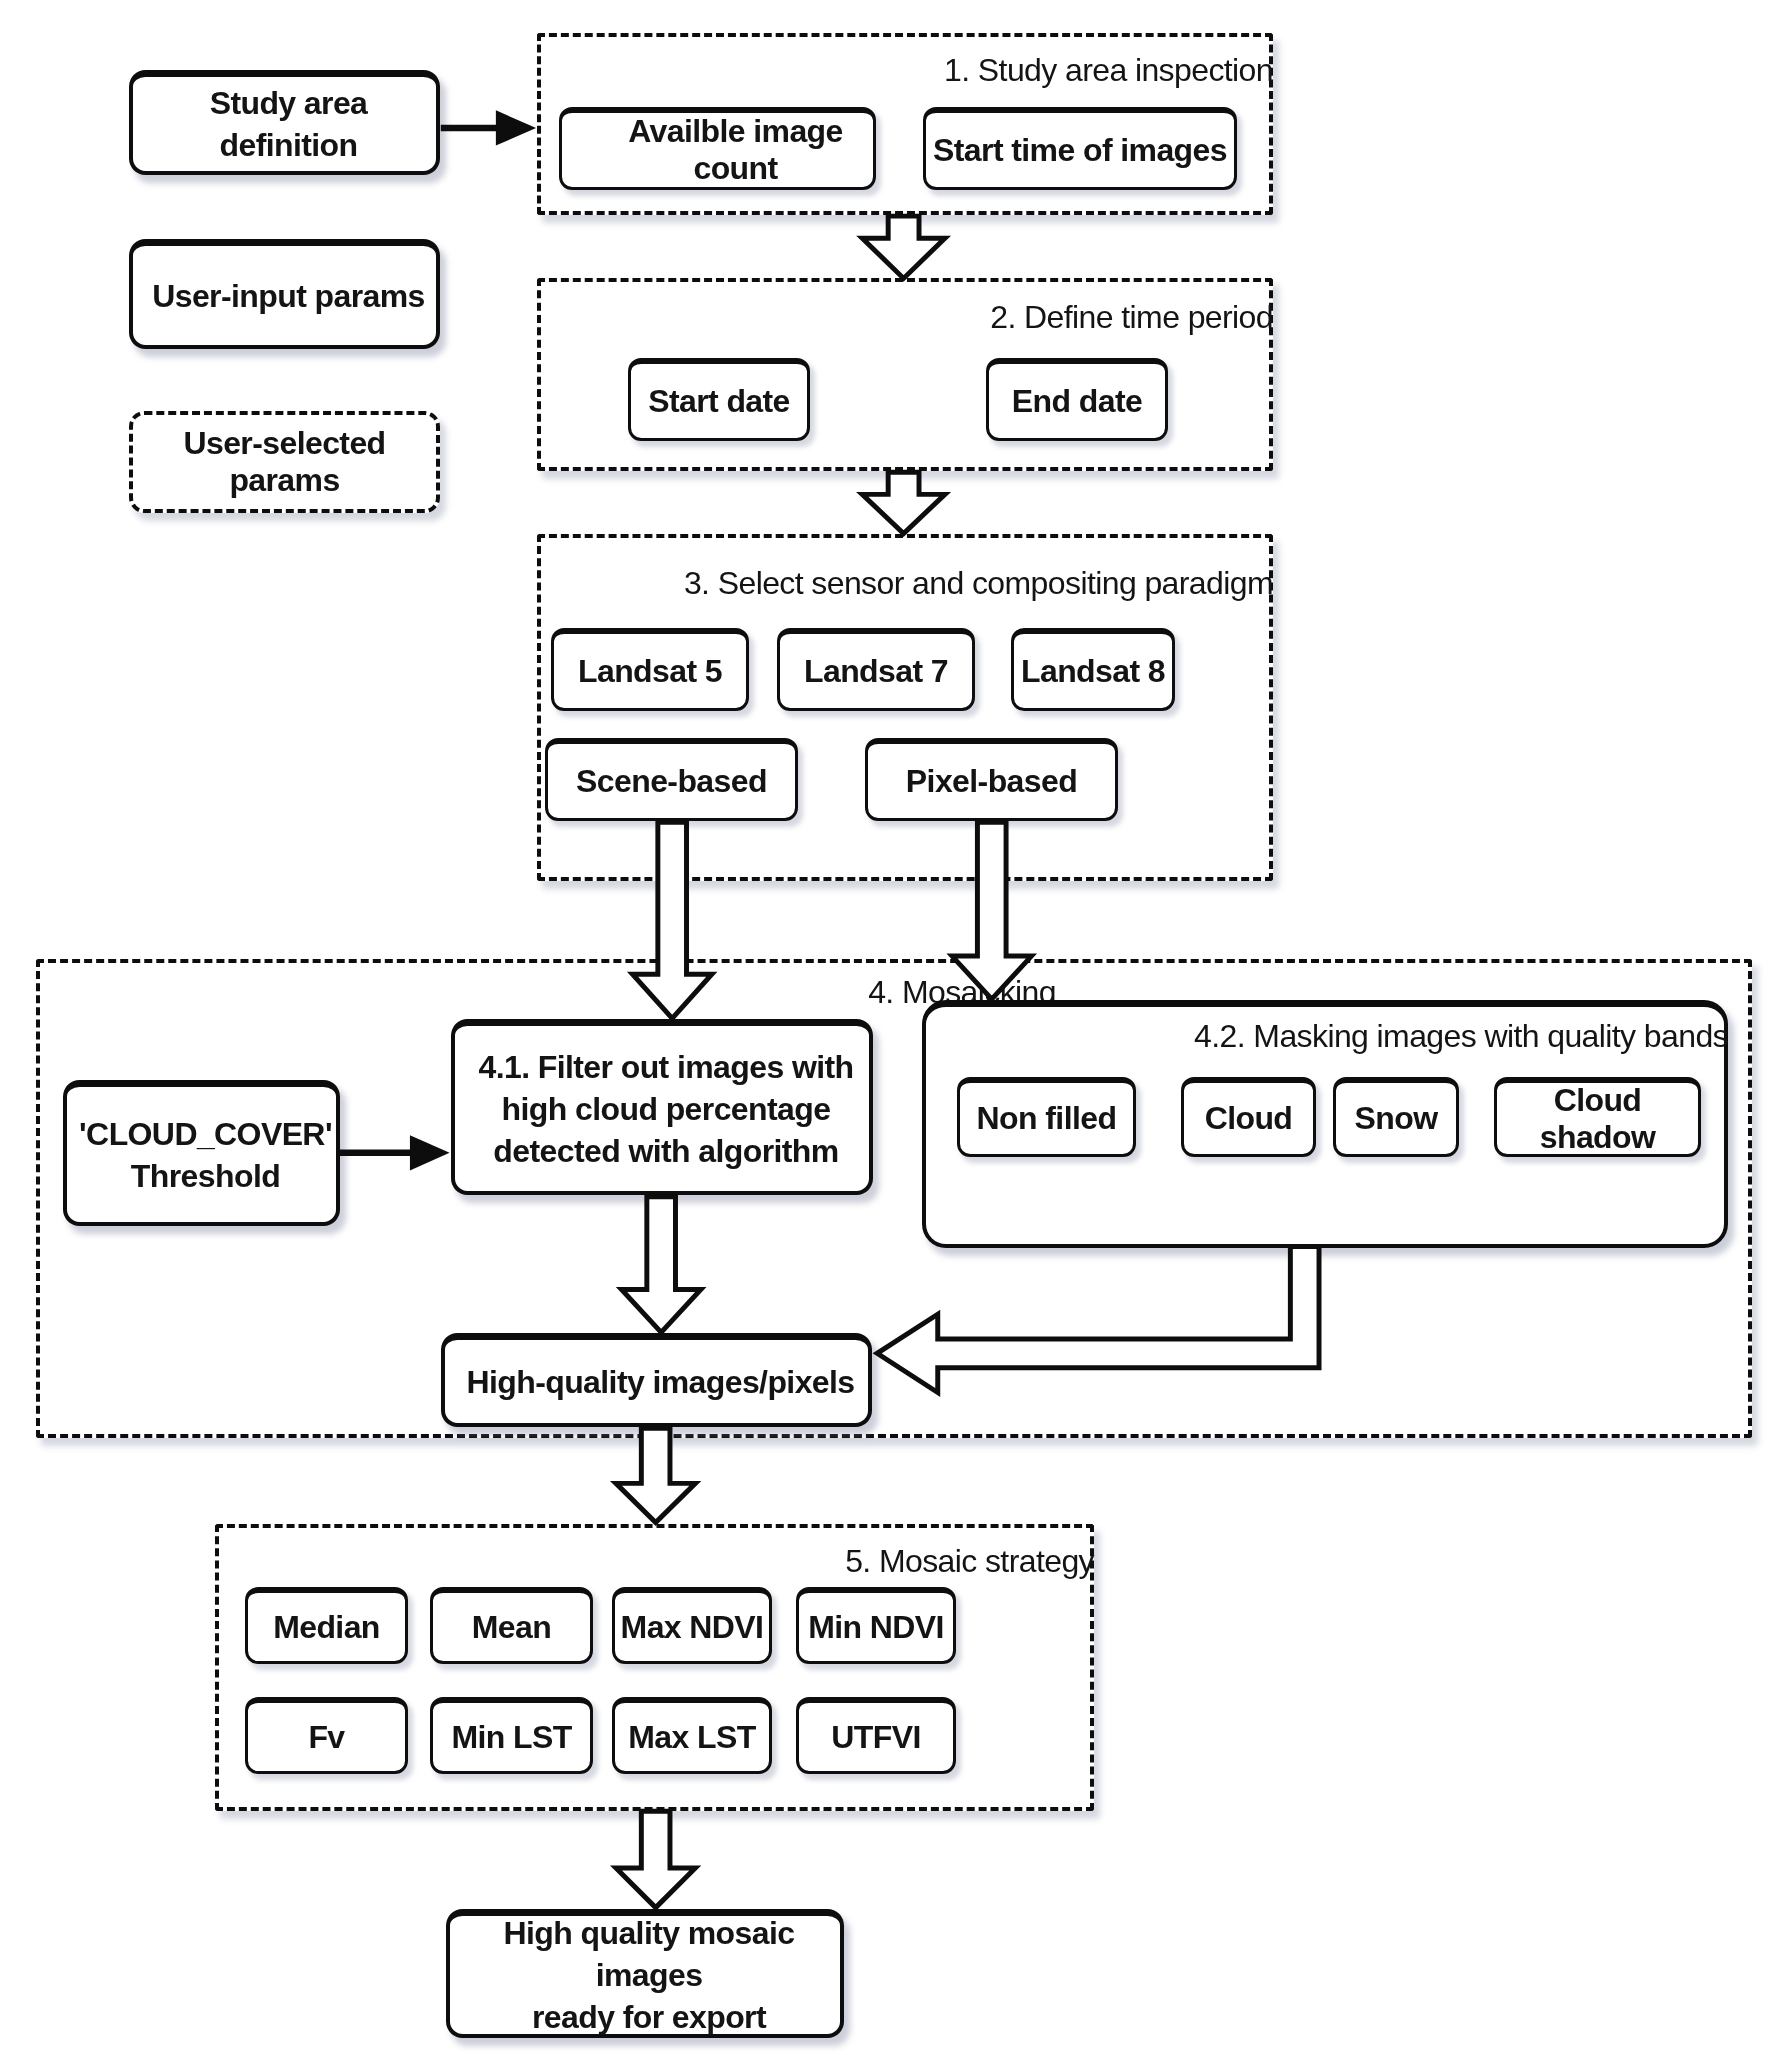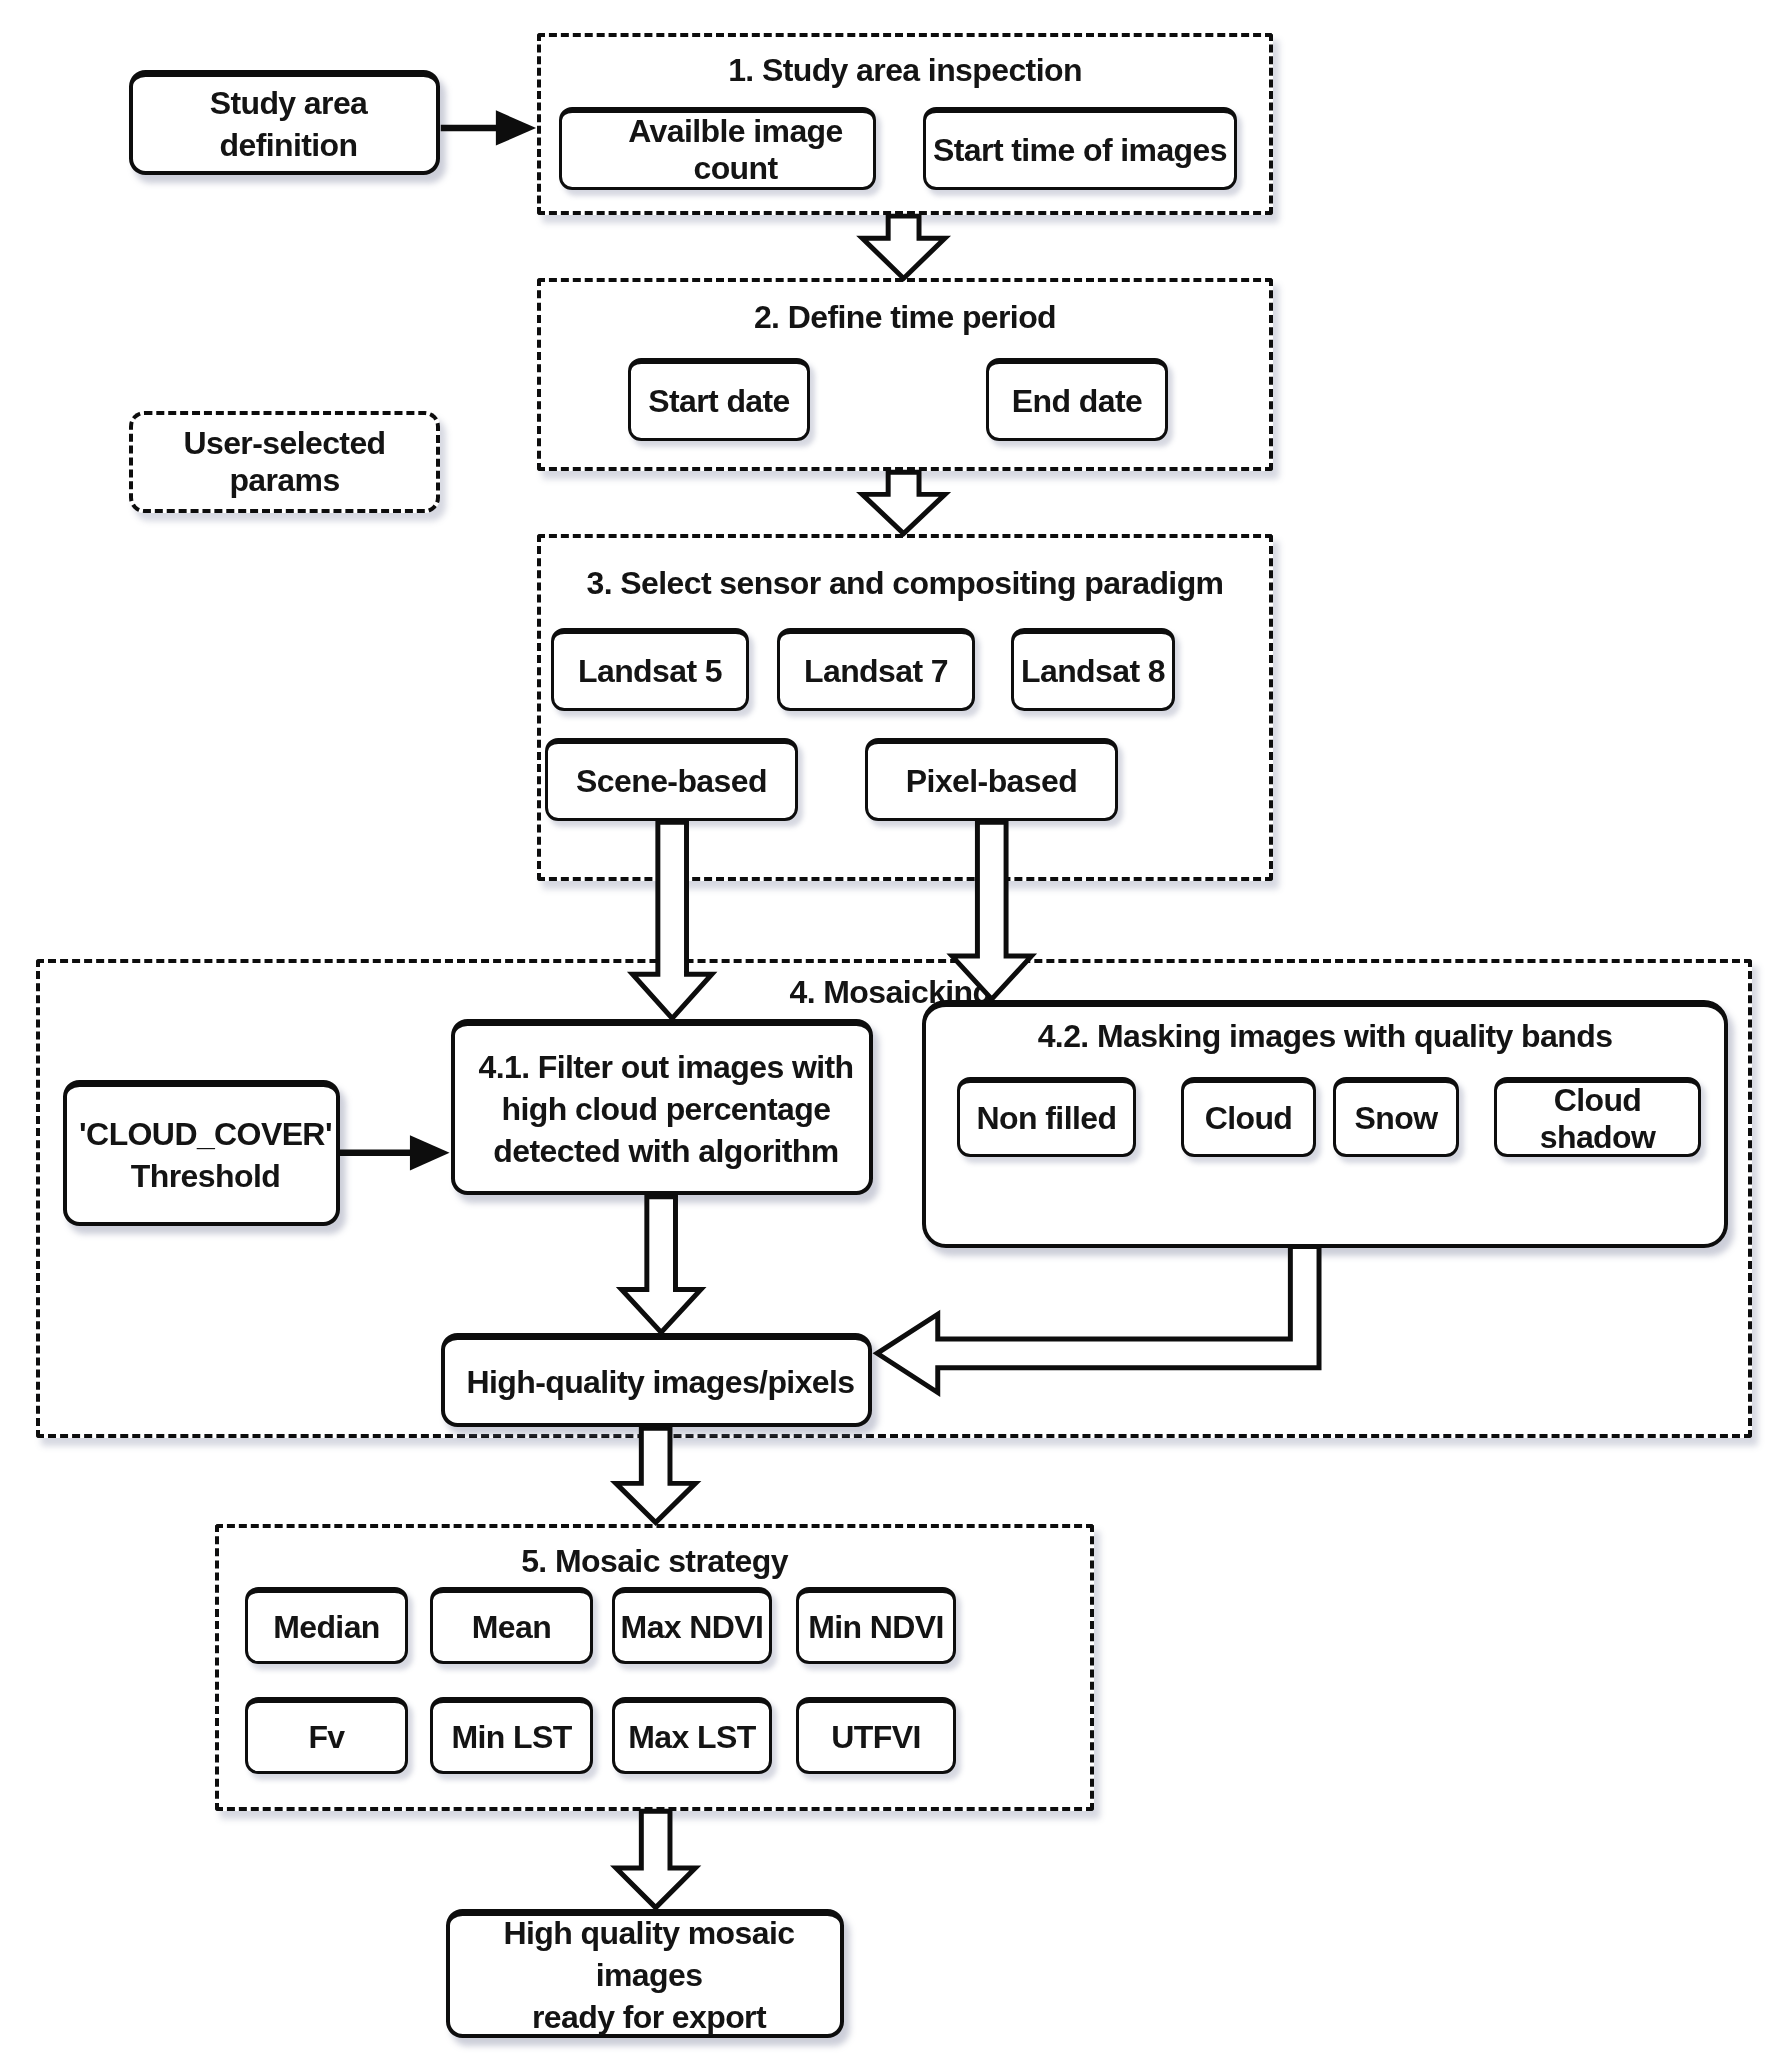--- a/index.html
+++ b/index.html
@@ -23,34 +23,37 @@
     font-size:32px;font-weight:700;letter-spacing:-0.6px;
     box-shadow:4.4px 5.5px 5.5px rgba(120,125,155,.30);
   }
   .zone{
     position:absolute;box-sizing:border-box;background:transparent;
     border:4.4px dashed #0d0d0d;border-radius:3.3px;
     box-shadow:5.5px 7.7px 6.6px rgba(120,125,155,.30);
   }
   .zone-rounded{border-radius:15.4px;background:#fff;}
   .ztitle{
-    position:absolute;text-align:center;font-size:32px;font-weight:700;
+    position:absolute;text-align:right;font-size:32px;font-weight:400;
     letter-spacing:-0.6px;white-space:nowrap;
   }
   .arrows{position:absolute;left:0;top:0;pointer-events:none;}
 </style>
 </head>
 <body>
 
 <div class="canvas">
 
   <div class="node" style="left:129px;top:70px;width:311px;height:105px;">
     <span>Study area definition</span>
   </div>
 
+  <div class="node" style="left:129px;top:239px;width:311px;height:110px;">
+    <span>User-input params</span>
+  </div>
 
   <div class="zone zone-rounded" style="left:129px;top:411px;width:311px;height:102px;display:flex;align-items:center;justify-content:center;text-align:center;font-size:32px;font-weight:700;letter-spacing:-0.6px;">
     <span>User-selected params</span>
   </div>
 
   <div class="zone" style="left:537px;top:33px;width:736px;height:182px;"></div>
   <div class="ztitle" style="left:537px;top:52px;width:736px;">1. Study area inspection</div>
   <div class="chip" style="left:559px;top:107px;width:317px;height:83px;padding-left:36px;">
     <span>Availble image count</span>
   </div>

